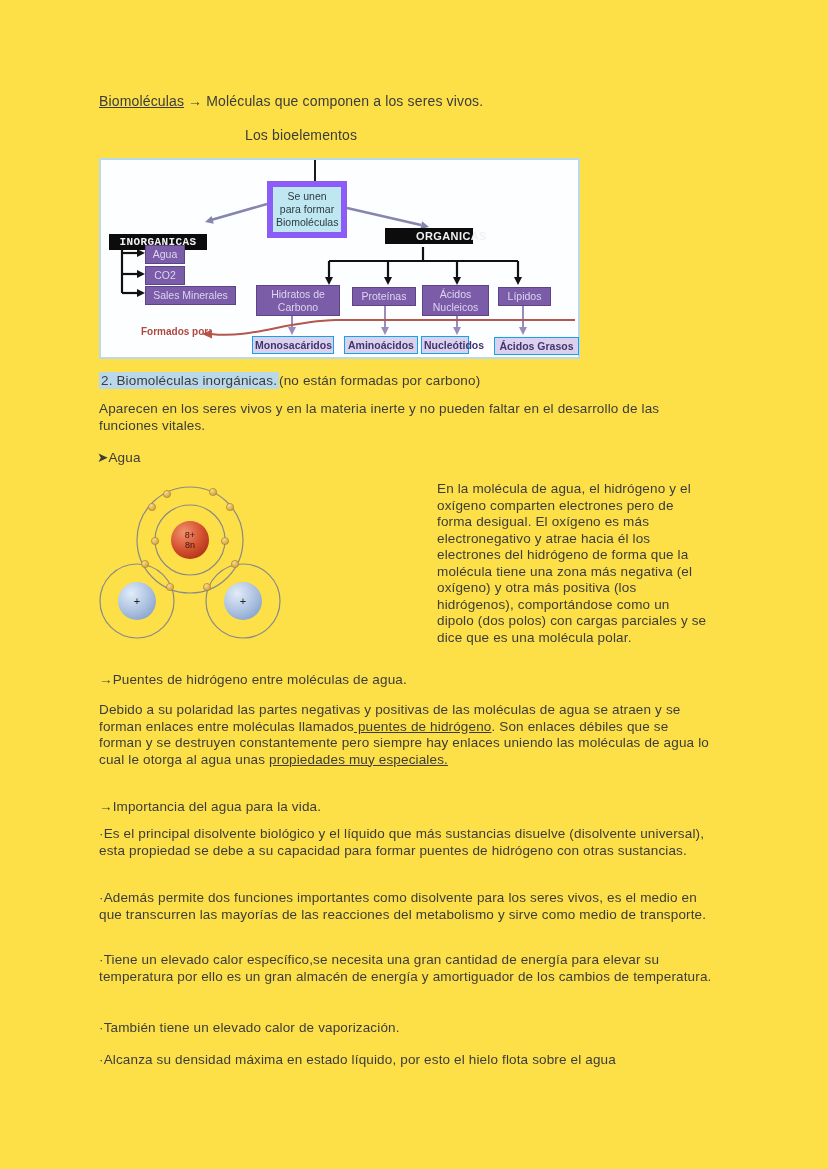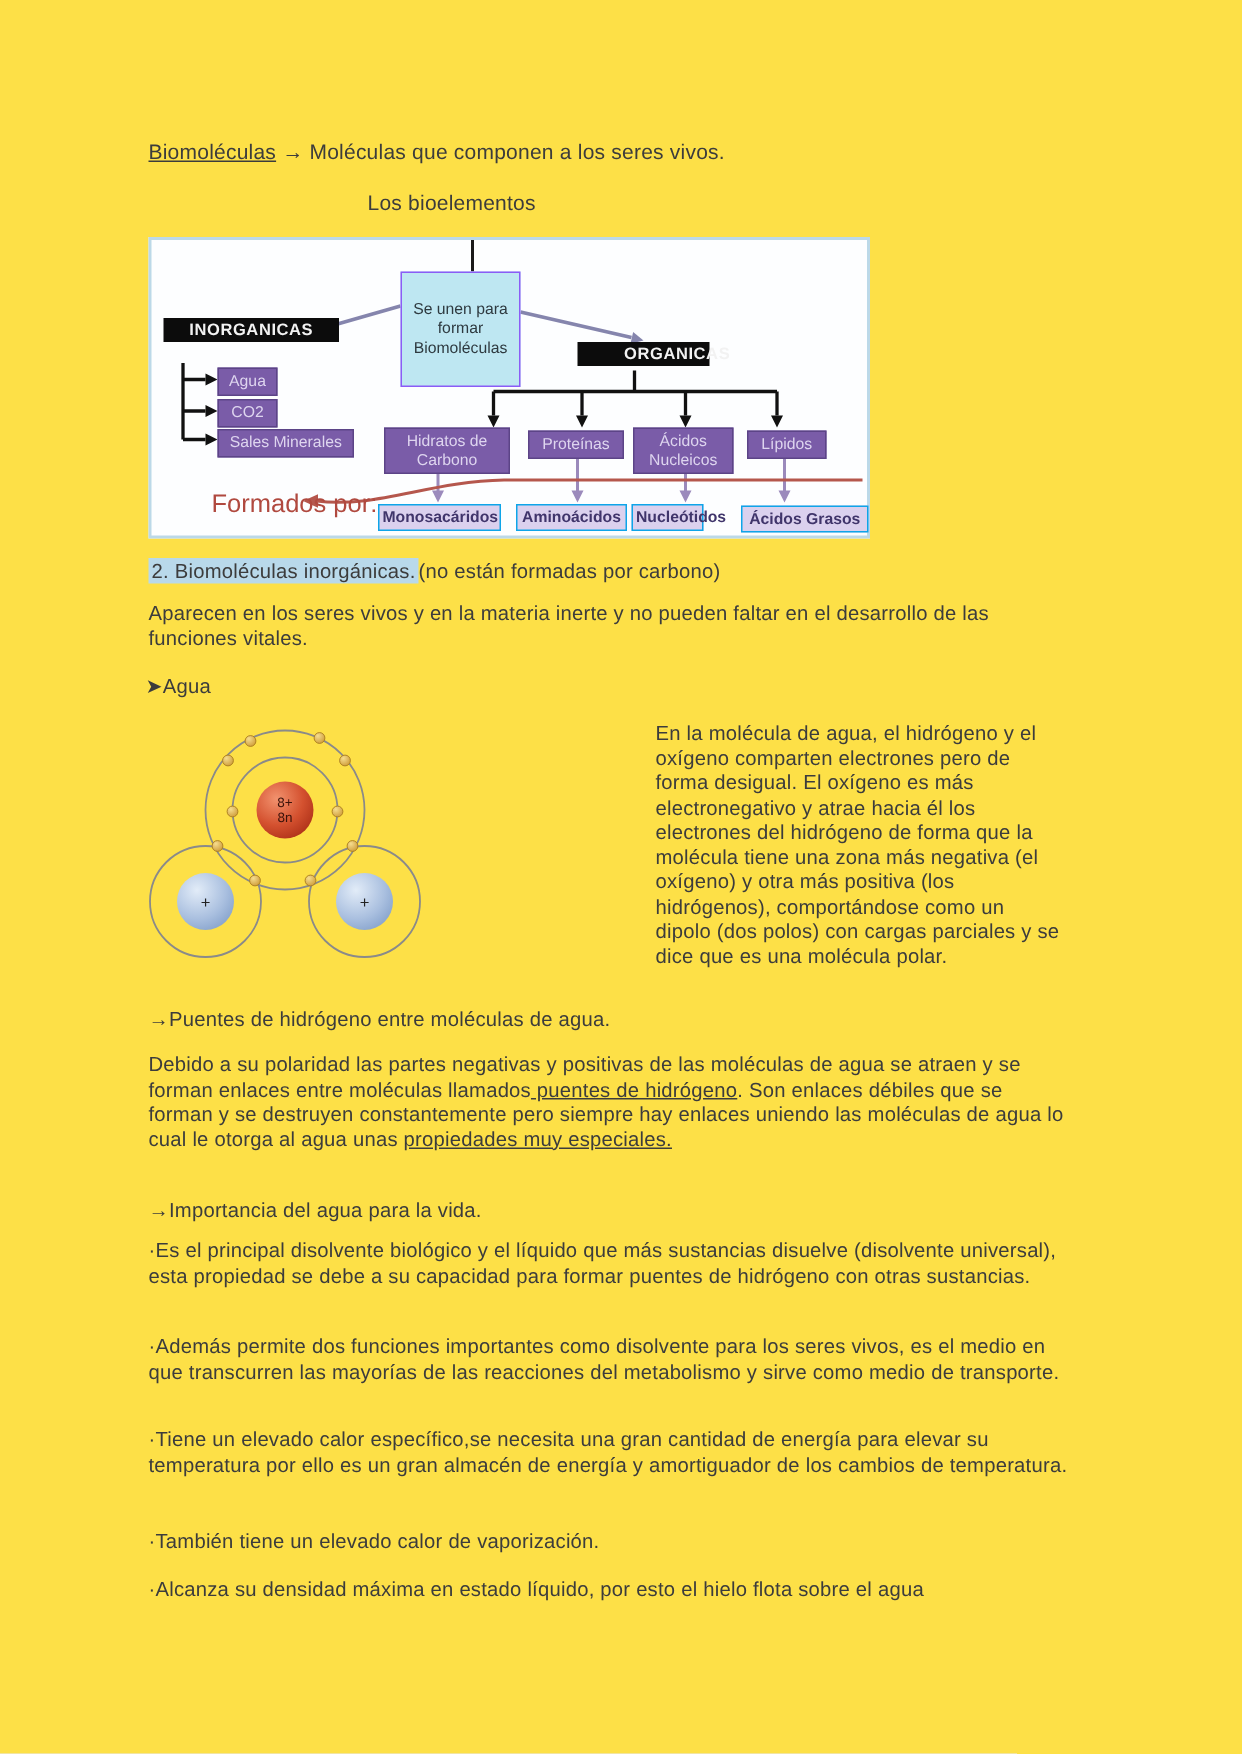--- a/index.html
+++ b/index.html
@@ -14,36 +14,36 @@
   .u { text-decoration:underline; }
   .hl { background:#b9d9ea; padding:1px 2px;text-align:right; }
 
   
   .diagram {
     position:absolute; left:99px; top:158px; width:481px; height:201px;
     border:2px solid #bcd9e8; background:#fdfeff; box-sizing:border-box;
   }
   .diagram .node { position:absolute; box-sizing:border-box; text-align:center; }
   .root-box {
-    background:#bee7f2; border:1px solid #8b5cf6; color:#2e3a40;
-    font-size:10.5px; line-height:13px; padding:18px 3px;
+    background:#bee7f2; border:6px solid #8b5cf6; color:#2e3a40;
+    font-size:10.5px; line-height:13px; padding:3px 3px;
   }
   .black-box {
     background:#0c0c0c; color:#f2f2f2; font-weight:bold;
     font-size:11px; letter-spacing:0.4px; padding:2px 0;
   }
   .purple-box {
     background:#7a5ca8; border:1px solid #5c4487; color:#ded5ef;
     font-size:10.5px; line-height:12.5px; padding:2px 2px;
   }
   .light-box {
     background:#dbd1ee; border:1px solid #0ea5e9; color:#40356b;
     font-weight:bold; font-size:10.5px; padding:2px 2px; white-space:nowrap;
   }
-  .formed-label { color:#b0493f; font-size:17px; font-weight:normal; white-space:nowrap; }
+  .formed-label { color:#b0493f; font-size:10px; font-weight:bold; white-space:nowrap; }
   .diagram svg { position:absolute; left:0; top:0; pointer-events:none; }
 
   
   .molecule-svg { position:absolute; left:95px; top:477px; }
 
   .right-col { left:437px; top:481px; width:272px; }
   .para { left:99px; width:614px; }
 </style>
 </head>
 <body>
@@ -96,21 +96,21 @@
       <polygon points="356,175 352,167 360,167" fill="#9b8abc"></polygon>
       <line x1="422" y1="145" x2="422" y2="168" stroke="#9b8abc" stroke-width="2"></line>
       <polygon points="422,175 418,167 426,167" fill="#9b8abc"></polygon>
 
       <path d="M110,174 C150,179 185,161 235,160 L474,160" stroke="#b5574d" stroke-width="2" fill="none"></path>
       <polygon points="101,174 111,169.5 111,178.5" fill="#b5574d"></polygon>
     </svg>
 
     <div class="node root-box" style="left:166px; top:21px; width:80px;">Se unen para formar Biomoléculas</div>
 
-    <div class="node black-box" style="left:8px; top:52px; width:117px;">INORGANICAS</div>
+    <div class="node black-box" style="left:8px; top:74px; width:98px;font-family:Liberation Mono, monospace;">INORGANICAS</div>
     <div class="node black-box" style="left:284px; top:68px; width:88px;padding-left:31px;">ORGANICAS</div>
 
     <div class="node purple-box" style="left:44px; top:85px; width:40px;">Agua</div>
     <div class="node purple-box" style="left:44px; top:106px; width:40px;">CO2</div>
     <div class="node purple-box" style="left:44px; top:126px; width:91px;">Sales Minerales</div>
 
     <div class="node purple-box" style="left:155px; top:125px; width:84px;">Hidratos de Carbono</div>
     <div class="node purple-box" style="left:251px; top:127px; width:64px;">Proteínas</div>
     <div class="node purple-box" style="left:321px; top:125px; width:67px;">Ácidos Nucleicos</div>
     <div class="node purple-box" style="left:397px; top:127px; width:53px;">Lípidos</div>

